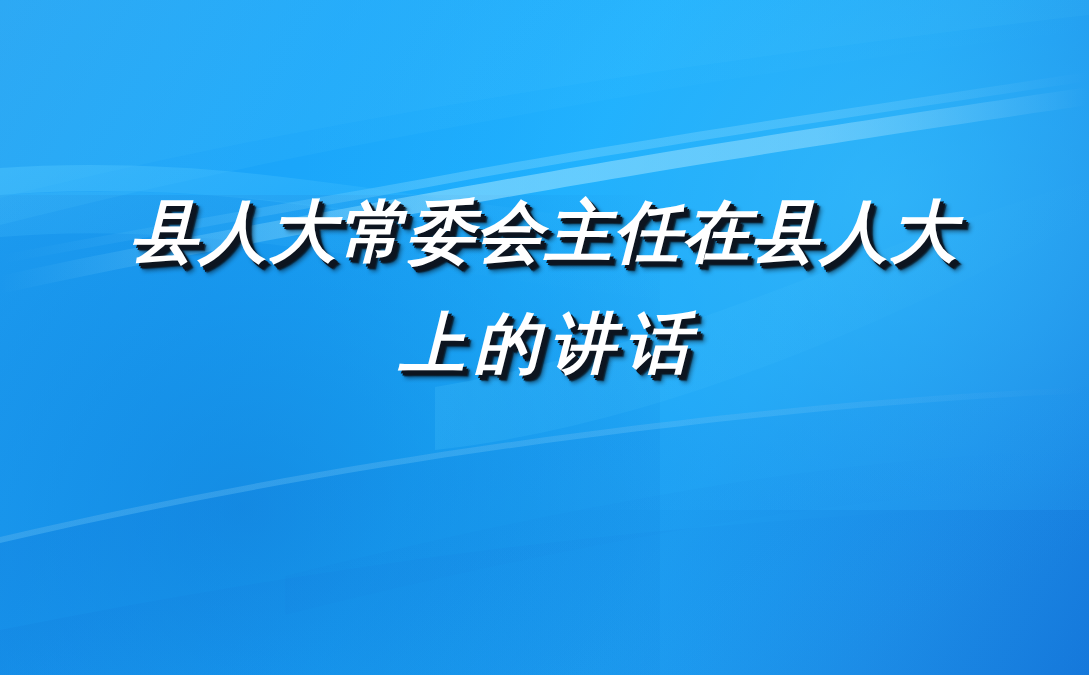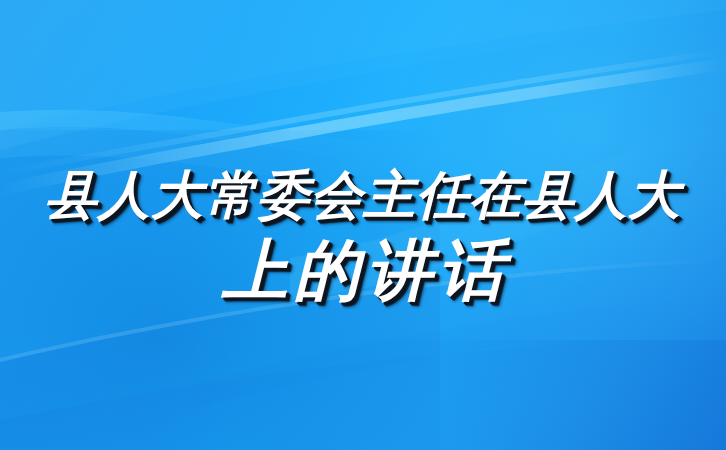--- a/index.html
+++ b/index.html
@@ -75,32 +75,31 @@
     font-style: italic;
     font-family: "DejaVu Serif", "Liberation Serif", serif;
     white-space: nowrap;
     text-shadow:
        2px 2px 0 #0d1520,
        3px 3px 0 #0d1520,
        4px 4px 1px rgba(6,12,20,0.80),
        5px 5px 3px rgba(6,12,20,0.45);
   }
   .title-line.l1 {
-    font-size: 52px;
+    font-size: 45px;
     line-height: 74px;
     letter-spacing: 1px;
-    margin-top: 40px;
   }
   .title-line.l2 {
     font-size: 52px;
     line-height: 76px;
     letter-spacing: 1px;
   }
   .title-line.l3 {
-    font-size: 66px;
+    font-size: 44px;
     line-height: 76px;
     letter-spacing: 6px;
     padding-left: 6px;
     text-align: center;
   }
 </style>
 </head>
 <body>
 
 <div id="banner">

